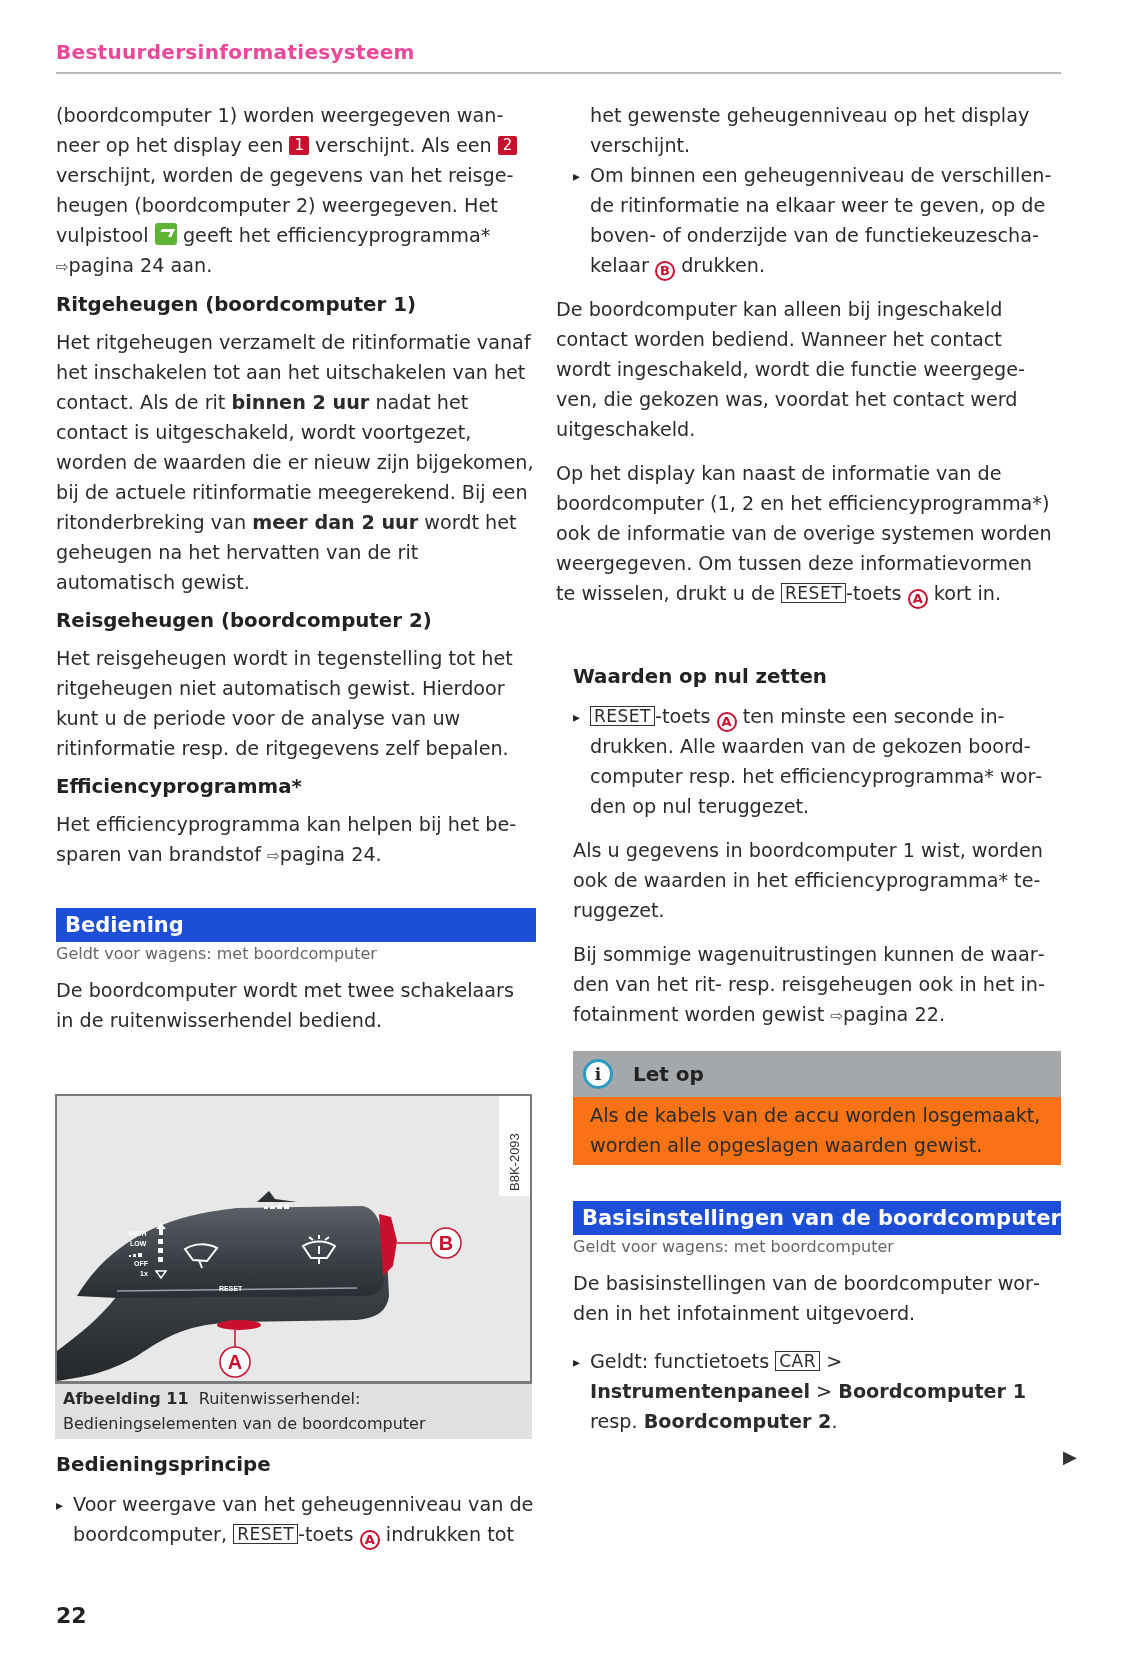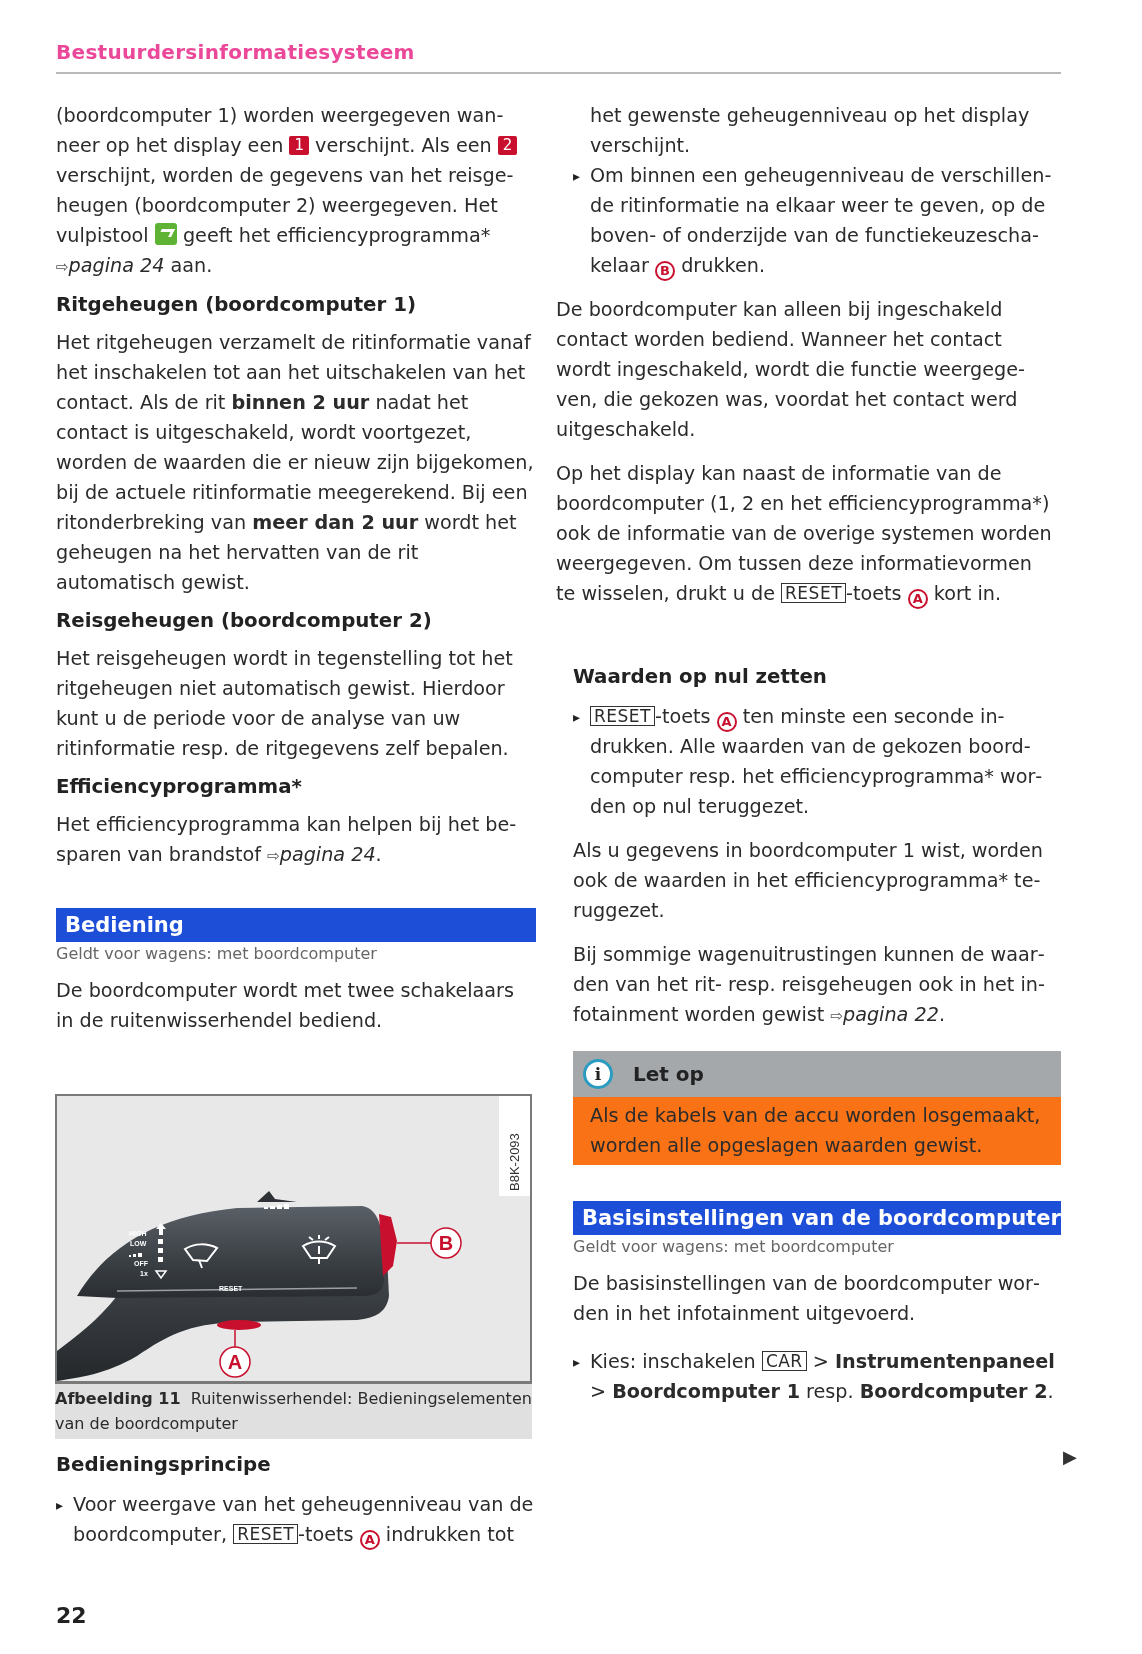--- a/index.html
+++ b/index.html
@@ -16,30 +16,30 @@
   h3 { margin:0; font-size:19.8px; font-weight:bold; line-height:30px; color:#222; }
   .h3gap { margin-top:8px; margin-bottom:8px; }
   .bullet { position:relative; padding-left:17px; }
   .bullet::before { content:"\25B8"; position:absolute; left:0; top:0; font-size:14px; color:#222; }
   .cont { padding-left:17px; }
   .badge { display:inline-block; background:#c8102e; color:#fff; font-size:15px; line-height:19px;
            padding:0 5px; border-radius:2px; vertical-align:2px; }
   .pump { display:inline-block; width:22px; height:22px; background:#5fb334; border-radius:3px; vertical-align:-3px; position:relative; }
   .pump::after { content:""; position:absolute; left:5px; top:6px; width:10px; height:5px; border-top:3px solid #fff; border-right:3px solid #fff; transform:skewX(-25deg); }
   .xref-arrow { font-size:15px; color:#555; }
-  .italic { font-style:italic; }
+  .italic { }
   .key { display:inline-block; border:1.5px solid #333; font-size:17px; line-height:18px; padding:0 3px; letter-spacing:0.5px; vertical-align:1px; }
   .circ { display:inline-flex; align-items:center; justify-content:center; width:20px; height:20px;
           border:2px solid #c8102e; border-radius:50%; color:#c8102e; font-size:13px; font-weight:bold; box-sizing:border-box; vertical-align:-3px; }
   .section-bar { background:#1d4ed8; color:#fff; font-weight:bold; font-size:21px; line-height:34px; padding-left:9px; }
   .applies { font-size:16px; color:#666; line-height:24px; }
   .lead { line-height:30px; }
   .figure { position:absolute; left:55px; top:1094px; width:477px; height:290px; background:#e8e8e8;
             border:2px solid #7a7a7a; border-bottom-width:3px; box-sizing:border-box; }
-  .caption { position:absolute; left:55px; top:1384px; width:477px; background:#e0e0e0; font-size:16px; line-height:25px; padding:2px 0 3px; box-sizing:border-box; }
+  .caption { position:absolute; left:55px; top:1384px; width:477px; background:#e0e0e0; font-size:16px; line-height:25px; padding:2px 8px 3px; box-sizing:border-box; }
   .caption b { font-weight:bold; }
   .note { margin-top:20px; }
   .note-head { background:#a5a8aa; height:46px; display:flex; align-items:center; padding-left:10px; font-weight:bold; font-size:20px; color:#222; }
   .note-icon { width:30px; height:30px; border-radius:50%; border:3px solid #2a9bc1; background:#fff; box-sizing:border-box;
                display:inline-flex; align-items:center; justify-content:center; font-family:"DejaVu Serif", serif; font-weight:bold; font-size:17px; color:#222; margin-right:20px; }
   .note-body { background:#f97316; padding:4px 17px 4px 17px; line-height:30px; }
   .page-number { left:56px; top:1603px; font-size:22px; font-weight:bold; color:#222; }
   .continue-arrow { left:1063px; top:1446px; font-size:18px; color:#333; }
 </style>
 </head>
@@ -176,18 +176,18 @@
       <span class="note-icon">i</span>
       <span>Let op</span>
     </div>
     <div class="note-body">Als de kabels van de accu worden losgemaakt, worden alle opgeslagen waarden gewist.</div>
   </div>
 
   <div class="section-bar" style="margin-top:36px;">Basisinstellingen van de boordcomputer</div>
   <div class="applies">Geldt voor wagens: met boordcomputer</div>
   <p class="lead" style="margin-top:10px;">De basisinstellingen van de boordcomputer wor­den in het infotainment uitgevoerd.</p>
   <p class="bullet" style="margin-top:18px;">
-    <span>Kies: inschakelen </span><span class="key">CAR</span><span> &gt; </span><b>Instrumentenpaneel</b><span> &gt; </span><b>Boordcomputer 1</b><span> resp. </span><b>Boordcomputer 2</b><span>.</span>
+    <span>Geldt: functietoets </span><span class="key">CAR</span><span> &gt; </span><b>Instrumentenpaneel</b><span> &gt; </span><b>Boordcomputer 1</b><span> resp. </span><b>Boordcomputer 2</b><span>.</span>
   </p>
 </div>
 
 <div class="abs continue-arrow">▶</div>
 <div class="abs page-number">22</div>
 
 </body></html>

